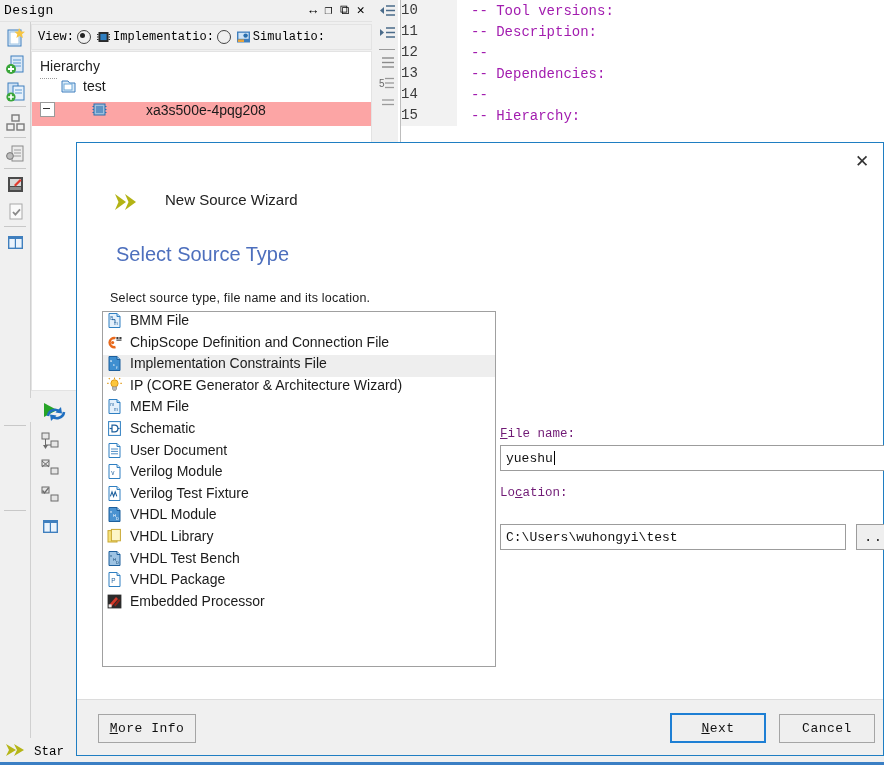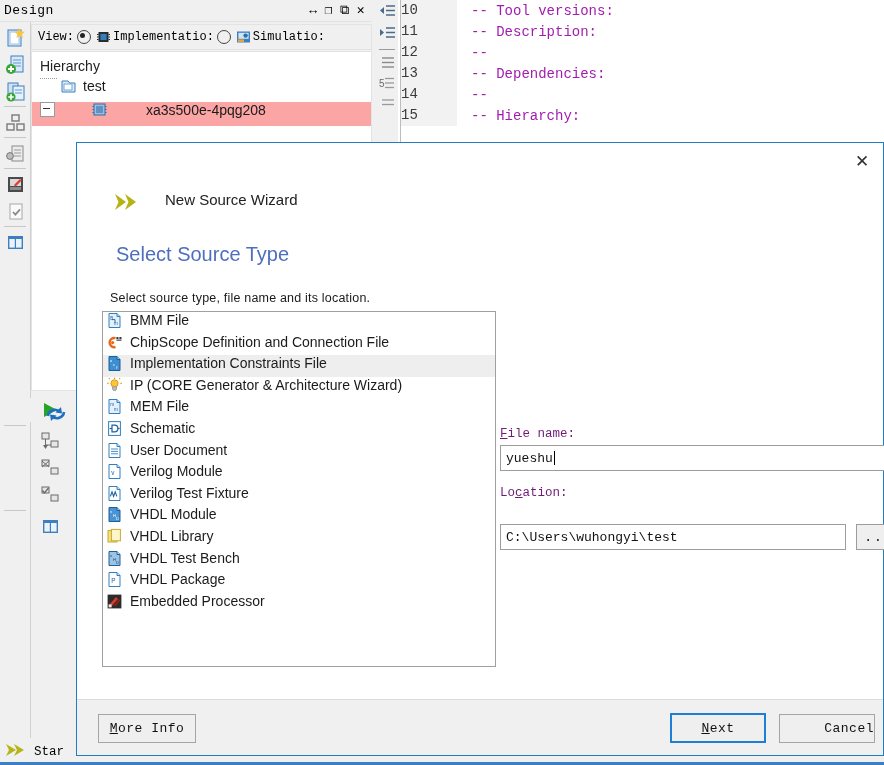--- a/index.html
+++ b/index.html
@@ -693,21 +693,21 @@
 
     <div class="dlg-footer">
       <div class="btn" style="left:21px;top:14px;width:98px;height:29px;">
         <u>M</u>
           <span>ore Info</span>
       </div>
       <div class="btn primary" style="left:593px;top:13px;width:96px;height:30px;">
         <u>N</u>
           <span>ext</span>
       </div>
-      <div class="btn" style="left:702px;top:14px;width:96px;height:29px;justify-content:flex-end;">
+      <div class="btn" style="left:702px;top:14px;width:96px;height:29px;">
         <span>Cancel</span>
       </div>
     </div>
 
   </div>
 
   <div class="bottom-rule"></div>
 
 </div>
 

